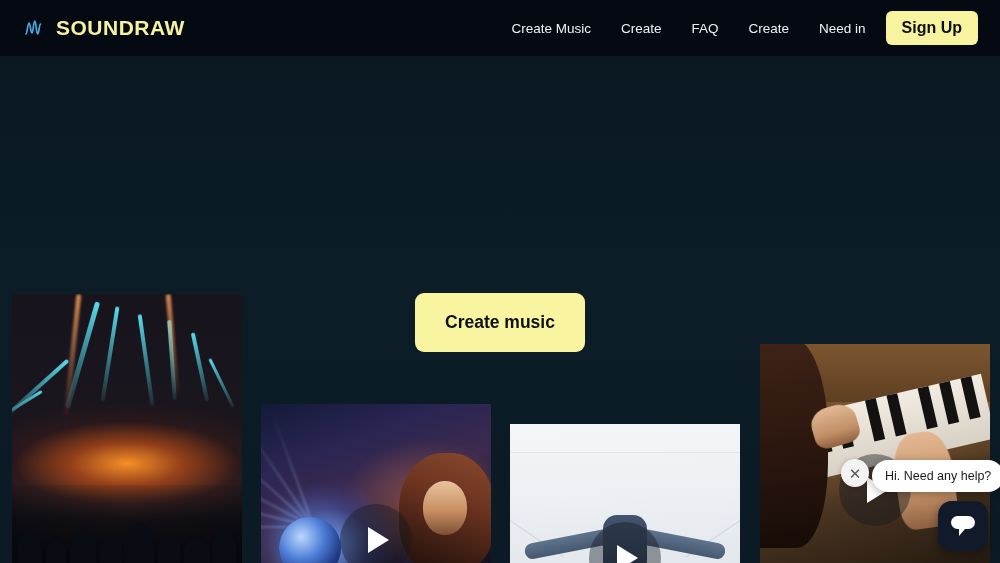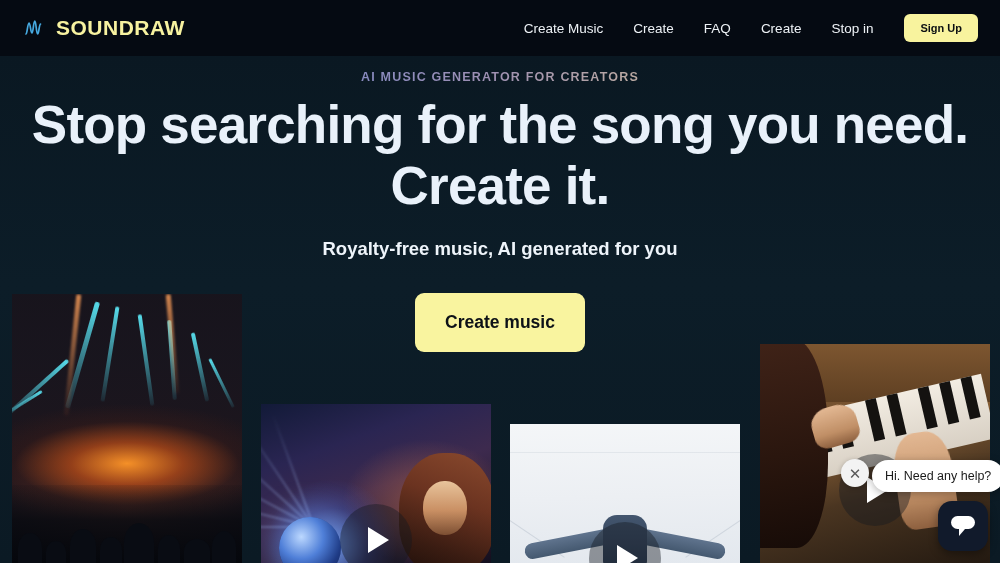--- a/index.html
+++ b/index.html
@@ -24,23 +24,23 @@
     font-size:21px; font-weight:700; letter-spacing:0.5px;
     color:#f7f2a0;
   }
   .nav { margin-left:auto; margin-right:22px; display:flex; align-items:center; gap:0; }
   .nav-link {
     color:#eef2f6; font-size:13.5px; font-weight:400;
     padding:0 15px; cursor:pointer; white-space:nowrap;
   }
   .signup-btn {
     background:#f8f39e; color:#0b0f12;
-    font-size:11px; font-weight:700;
+    font-size:16px; font-weight:700;
     border-radius:6px; padding:8px 16px;
-    margin-left:16px; cursor:pointer; border:none;
+    margin-left:5px; cursor:pointer; border:none;
     font-family:"Liberation Sans", sans-serif;
   }
 
   
   .hero {
     position:absolute; top:56px; left:0; width:1000px; height:507px;
     background:linear-gradient(180deg,#0a1822 0%,#0c1d28 45%,#0b1a24 100%);
     z-index:5;
   }
   .eyebrow {
@@ -183,32 +183,26 @@
         <path d="M2 18 C3.2 18 3.6 7 5 7 C6.4 7 6.6 17 8 17 C9.3 17 9.4 5 10.8 5 C12.2 5 12.2 18 13.6 18 C15 18 15.1 8 16.5 8" fill="none" stroke="#46a9e0" stroke-width="1.7" stroke-linecap="round"></path>
       </svg>
       <span class="logo-text">SOUNDRAW</span>
     </div>
 
     <div class="nav">
       <span class="nav-link">Create Music</span>
       <span class="nav-link">Create</span>
       <span class="nav-link">FAQ</span>
       <span class="nav-link">Create</span>
-      <span class="nav-link">Stop in</span>
+      <span class="nav-link">Need in</span>
       <button class="signup-btn">Sign Up</button>
     </div>
   </div>
 
   <div class="hero">
-    <div class="eyebrow">AI MUSIC GENERATOR FOR CREATORS</div>
-    <div class="headline">
-      <div>Stop searching for the song you need.</div>
-      <div>Create it.</div>
-    </div>
-    <div class="subhead">Royalty-free music, AI generated for you</div>
     <div class="cta-wrap">
       <button class="cta-btn">Create music</button>
     </div>
   </div>
 
   <div class="thumb" id="thumb-concert">
     <div class="art art-concert">
       <div class="beam" style="left:68px;  top:6px;   width:5px; height:110px; transform:rotate(16deg);"></div>
       <div class="beam" style="left:96px;  top:12px;  width:4px; height:96px;  transform:rotate(9deg);"></div>
       <div class="beam" style="left:132px; top:20px;  width:4px; height:92px;  transform:rotate(-8deg);"></div>

